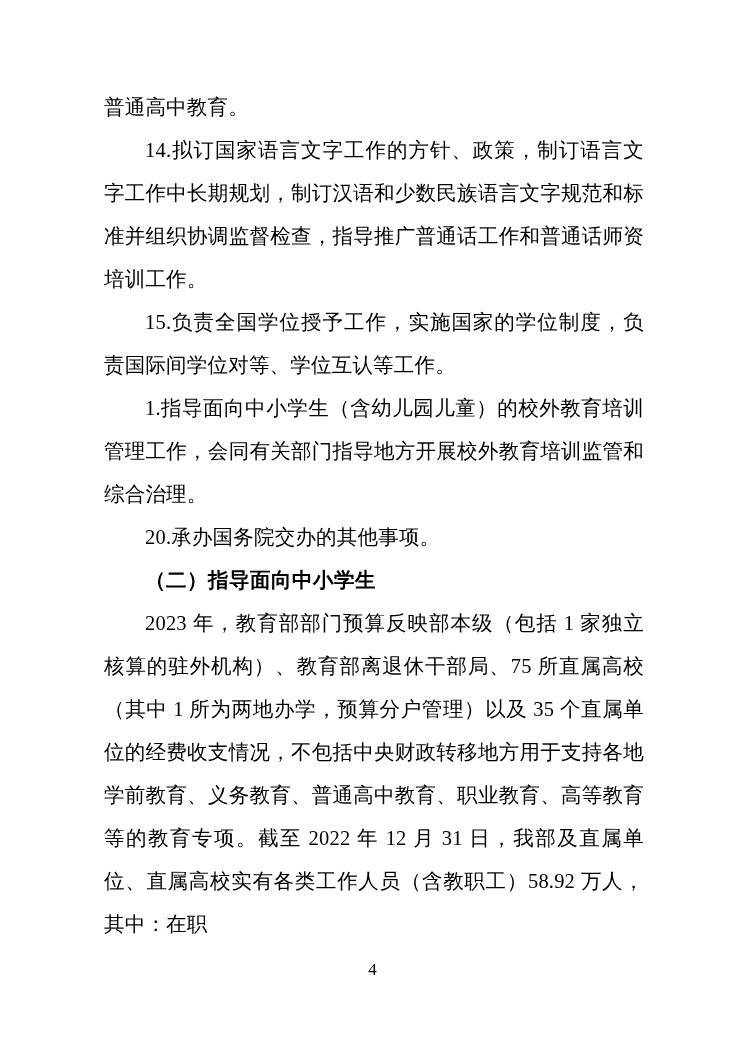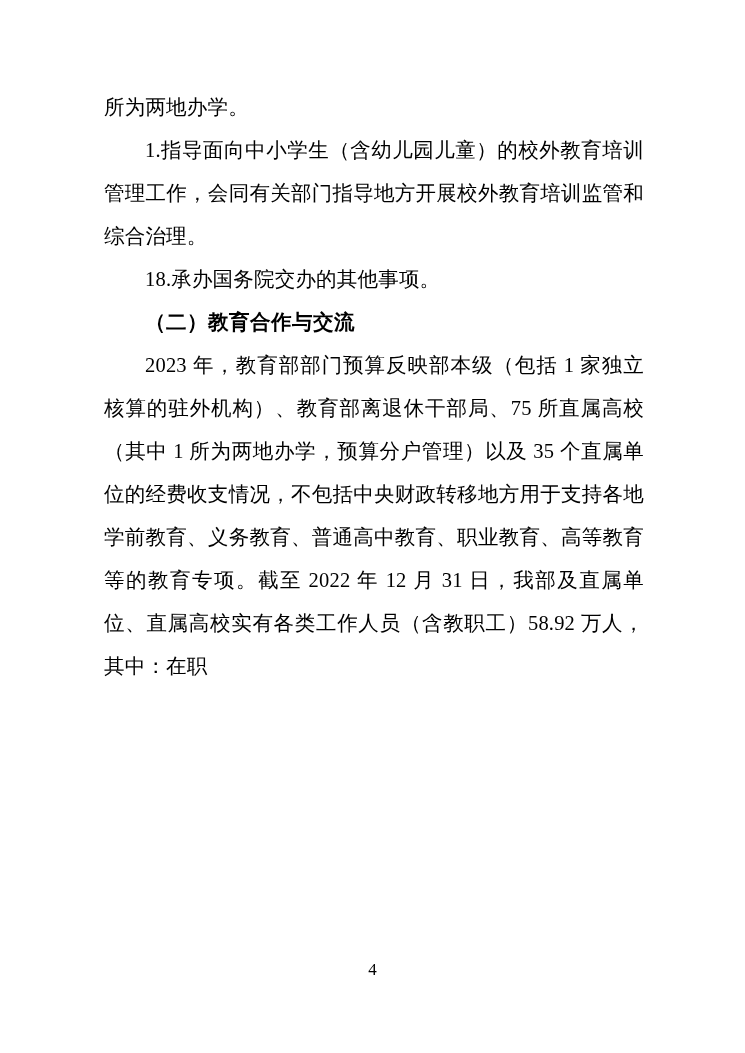--- a/index.html
+++ b/index.html
@@ -48,20 +48,22 @@
     text-align: center;
     font-size: 17px;
     font-family: "Liberation Serif", "DejaVu Serif", serif;
   }
 </style>
 </head>
 <body>
 
 <div class="page">
   <div class="content">
-    <p class="plain">所为两地办学。</p>
+    <p class="plain">普通高中教育。</p>
+    <p class="indent">14.拟订国家语言文字工作的方针、政策，制订语言文字工作中长期规划，制订汉语和少数民族语言文字规范和标准并组织协调监督检查，指导推广普通话工作和普通话师资培训工作。</p>
+    <p class="indent">15.负责全国学位授予工作，实施国家的学位制度，负责国际间学位对等、学位互认等工作。</p>
     <p class="indent">1.指导面向中小学生（含幼儿园儿童）的校外教育培训管理工作，会同有关部门指导地方开展校外教育培训监管和综合治理。</p>
-    <p class="indent">18.承办国务院交办的其他事项。</p>
-    <p class="heading">（二）教育合作与交流</p>
+    <p class="indent">20.承办国务院交办的其他事项。</p>
+    <p class="heading">（二）指导面向中小学生</p>
     <p class="indent">2023 年，教育部部门预算反映部本级（包括 1 家独立核算的驻外机构）、教育部离退休干部局、75 所直属高校（其中 1 所为两地办学，预算分户管理）以及 35 个直属单位的经费收支情况，不包括中央财政转移地方用于支持各地学前教育、义务教育、普通高中教育、职业教育、高等教育等的教育专项。截至 2022 年 12 月 31 日，我部及直属单位、直属高校实有各类工作人员（含教职工）58.92 万人，其中：在职</p>
   </div>
   <div class="page-number">4</div>
 </div>
 
 </body></html>

